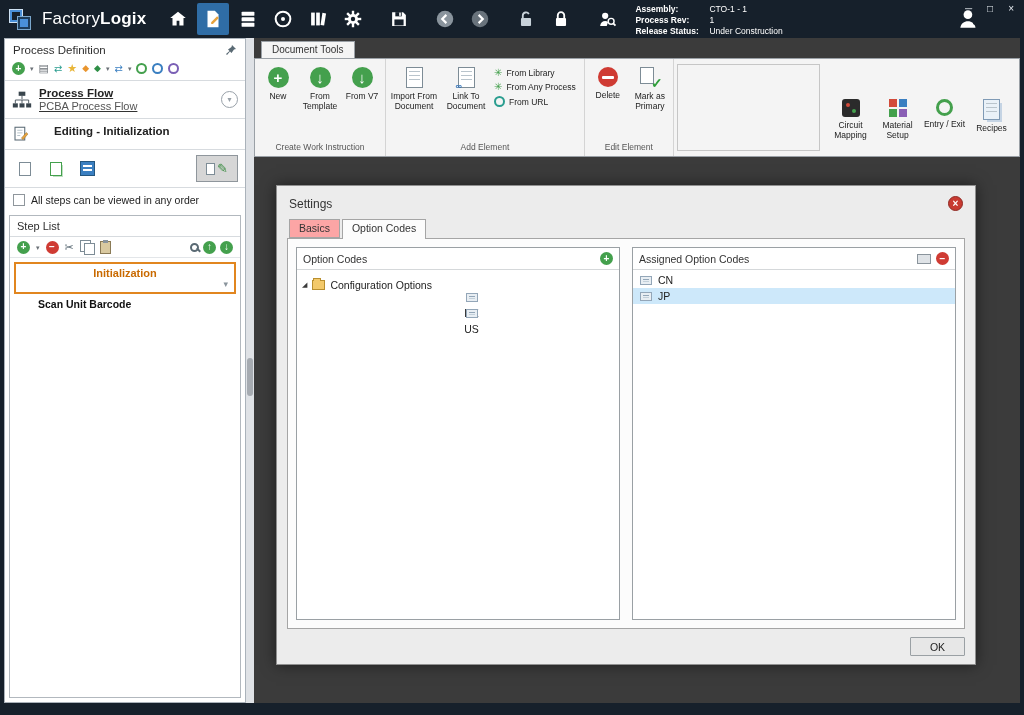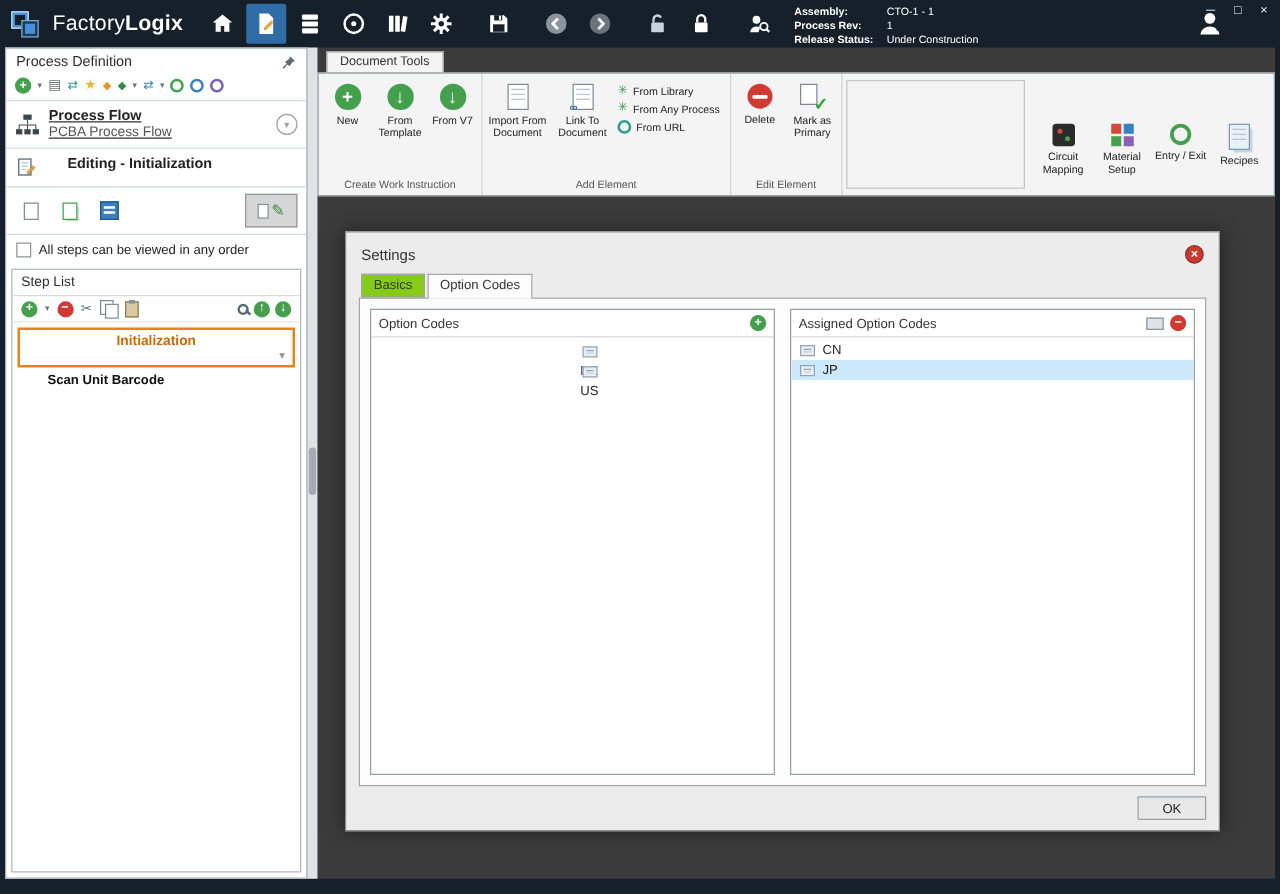--- a/index.html
+++ b/index.html
@@ -117,21 +117,21 @@
   .mark-ic{position:relative;width:20px;height:21px;display:inline-block;}
   .mark-ic .page{position:absolute;left:0;top:0;}
   .mark-ic .ck{position:absolute;right:-3px;bottom:-3px;color:#2f9e3a;font-size:14px;font-weight:bold;}
 
   
   .canvas{flex:1;position:relative;}
   .dialog{position:absolute;left:22px;top:28px;width:700px;height:480px;background:#ececec;border:1px solid #909090;box-shadow:0 0 14px rgba(0,0,0,.5);display:flex;flex-direction:column;padding:8px 10px 8px;}
   .dlg-title-row{display:flex;align-items:center;justify-content:space-between;font-size:12px;color:#333;padding:2px 2px 8px;}
   .dlg-close{width:15px;height:15px;border-radius:50%;background:#c83a31;color:#fff;font-size:10px;font-weight:bold;display:flex;align-items:center;justify-content:center;border:1px solid #8f2a24;line-height:1;}
   .dlg-tabs{display:flex;align-items:flex-end;padding-left:2px;position:relative;z-index:2;}
-  .dtab{font-size:10.5px;color:#333;border:1px solid #a5a5a5;background:#84cc16;padding:2px 9px 3px;margin-right:2px;}
+  .dtab{font-size:10.5px;color:#333;border:1px solid #a5a5a5;background:#fca5a5;padding:2px 9px 3px;margin-right:2px;}
   .dtab.active{background:#fcfcfc;padding-bottom:5px;margin-bottom:-1px;border-bottom:none;}
   .dlg-panel{flex:1;border:1px solid #a5a5a5;background:#fcfcfc;display:flex;gap:12px;padding:8px;min-height:0;position:relative;z-index:1;}
   .group{flex:1;border:1px solid #9aa0a4;background:#fff;display:flex;flex-direction:column;min-height:0;}
   .g-head{display:flex;align-items:center;gap:5px;padding:4px 6px;border-bottom:1px solid #d5d8da;font-size:10.5px;color:#333;}
   .g-head .spacer{flex:1;}
   .tree{padding:7px 5px;font-size:10.5px;color:#222;}
   .trow{display:flex;align-items:center;gap:5px;height:16px;}
   .trow.child{padding-left:27px;flex-direction:column;}
   .expander{font-size:7px;color:#3a3a3a;}
   .list{font-size:10.5px;color:#222;padding-top:2px;}
@@ -495,20 +495,25 @@
           </div>
           <div class="dlg-panel">
 
             <div class="group">
               <div class="g-head">
                 <span>Option Codes</span>
                 <span class="spacer"></span>
                 <span class="ci g s">+</span>
               </div>
               <div class="tree">
+                <div class="trow">
+                  <span class="expander">◢</span>
+                  <span class="folder"></span>
+                  <span>Configuration Options</span>
+                </div>
                 <div class="trow child">
                   <span class="code-icon"></span>
                   <span>DE</span>
                 </div>
                 <div class="trow child">
                   <span class="code-icon"></span>
                   <span>US</span>
                 </div>
               </div>
             </div>

